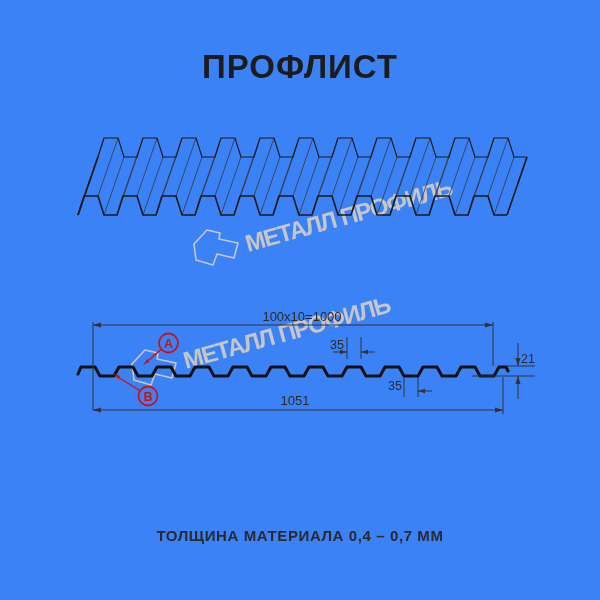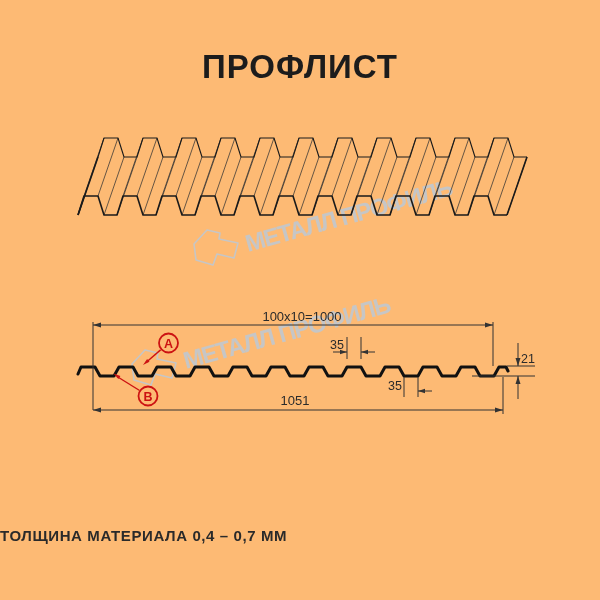--- a/index.html
+++ b/index.html
@@ -1,22 +1,22 @@
 <!DOCTYPE html>
 <html><head>
 <meta charset="utf-8">
 <style>
   html,body{margin:0;padding:0;background:#ffffff;}
-  .page{position:relative;width:600px;height:600px;background:#fdba74;overflow:hidden;
+  .page{position:relative;width:600px;height:600px;background:#3b82f6;overflow:hidden;
         font-family:"Liberation Sans",sans-serif;}
   .title{margin:0;position:absolute;top:48px;left:0;width:600px;text-align:center;
          font-size:33px;font-weight:700;letter-spacing:1px;color:#1c1c1c;}
   .model{position:absolute;top:92px;left:0;width:600px;text-align:center;
          font-size:15px;font-weight:700;letter-spacing:.5px;color:#222;}
-  .caption{position:absolute;top:527px;left:0;width:600px;text-align:left;
+  .caption{position:absolute;top:527px;left:0;width:600px;text-align:center;
            font-size:15px;font-weight:700;letter-spacing:.6px;color:#2a2a2a;}
   svg{position:absolute;top:0;left:0;}
   .dimtxt{font-family:"Liberation Sans",sans-serif;font-size:13px;fill:#2b2b2b;}
   .dimtxt-s{font-family:"Liberation Sans",sans-serif;font-size:12.5px;fill:#2b2b2b;}
   .wmtxt{font-family:"Liberation Sans",sans-serif;font-weight:700;font-size:24px;
          fill:#c6c6c6;letter-spacing:.5px;}
   .redtxt{font-family:"Liberation Sans",sans-serif;font-weight:700;font-size:12.5px;fill:#cc1212;}
 </style>
 </head>
 <body>

